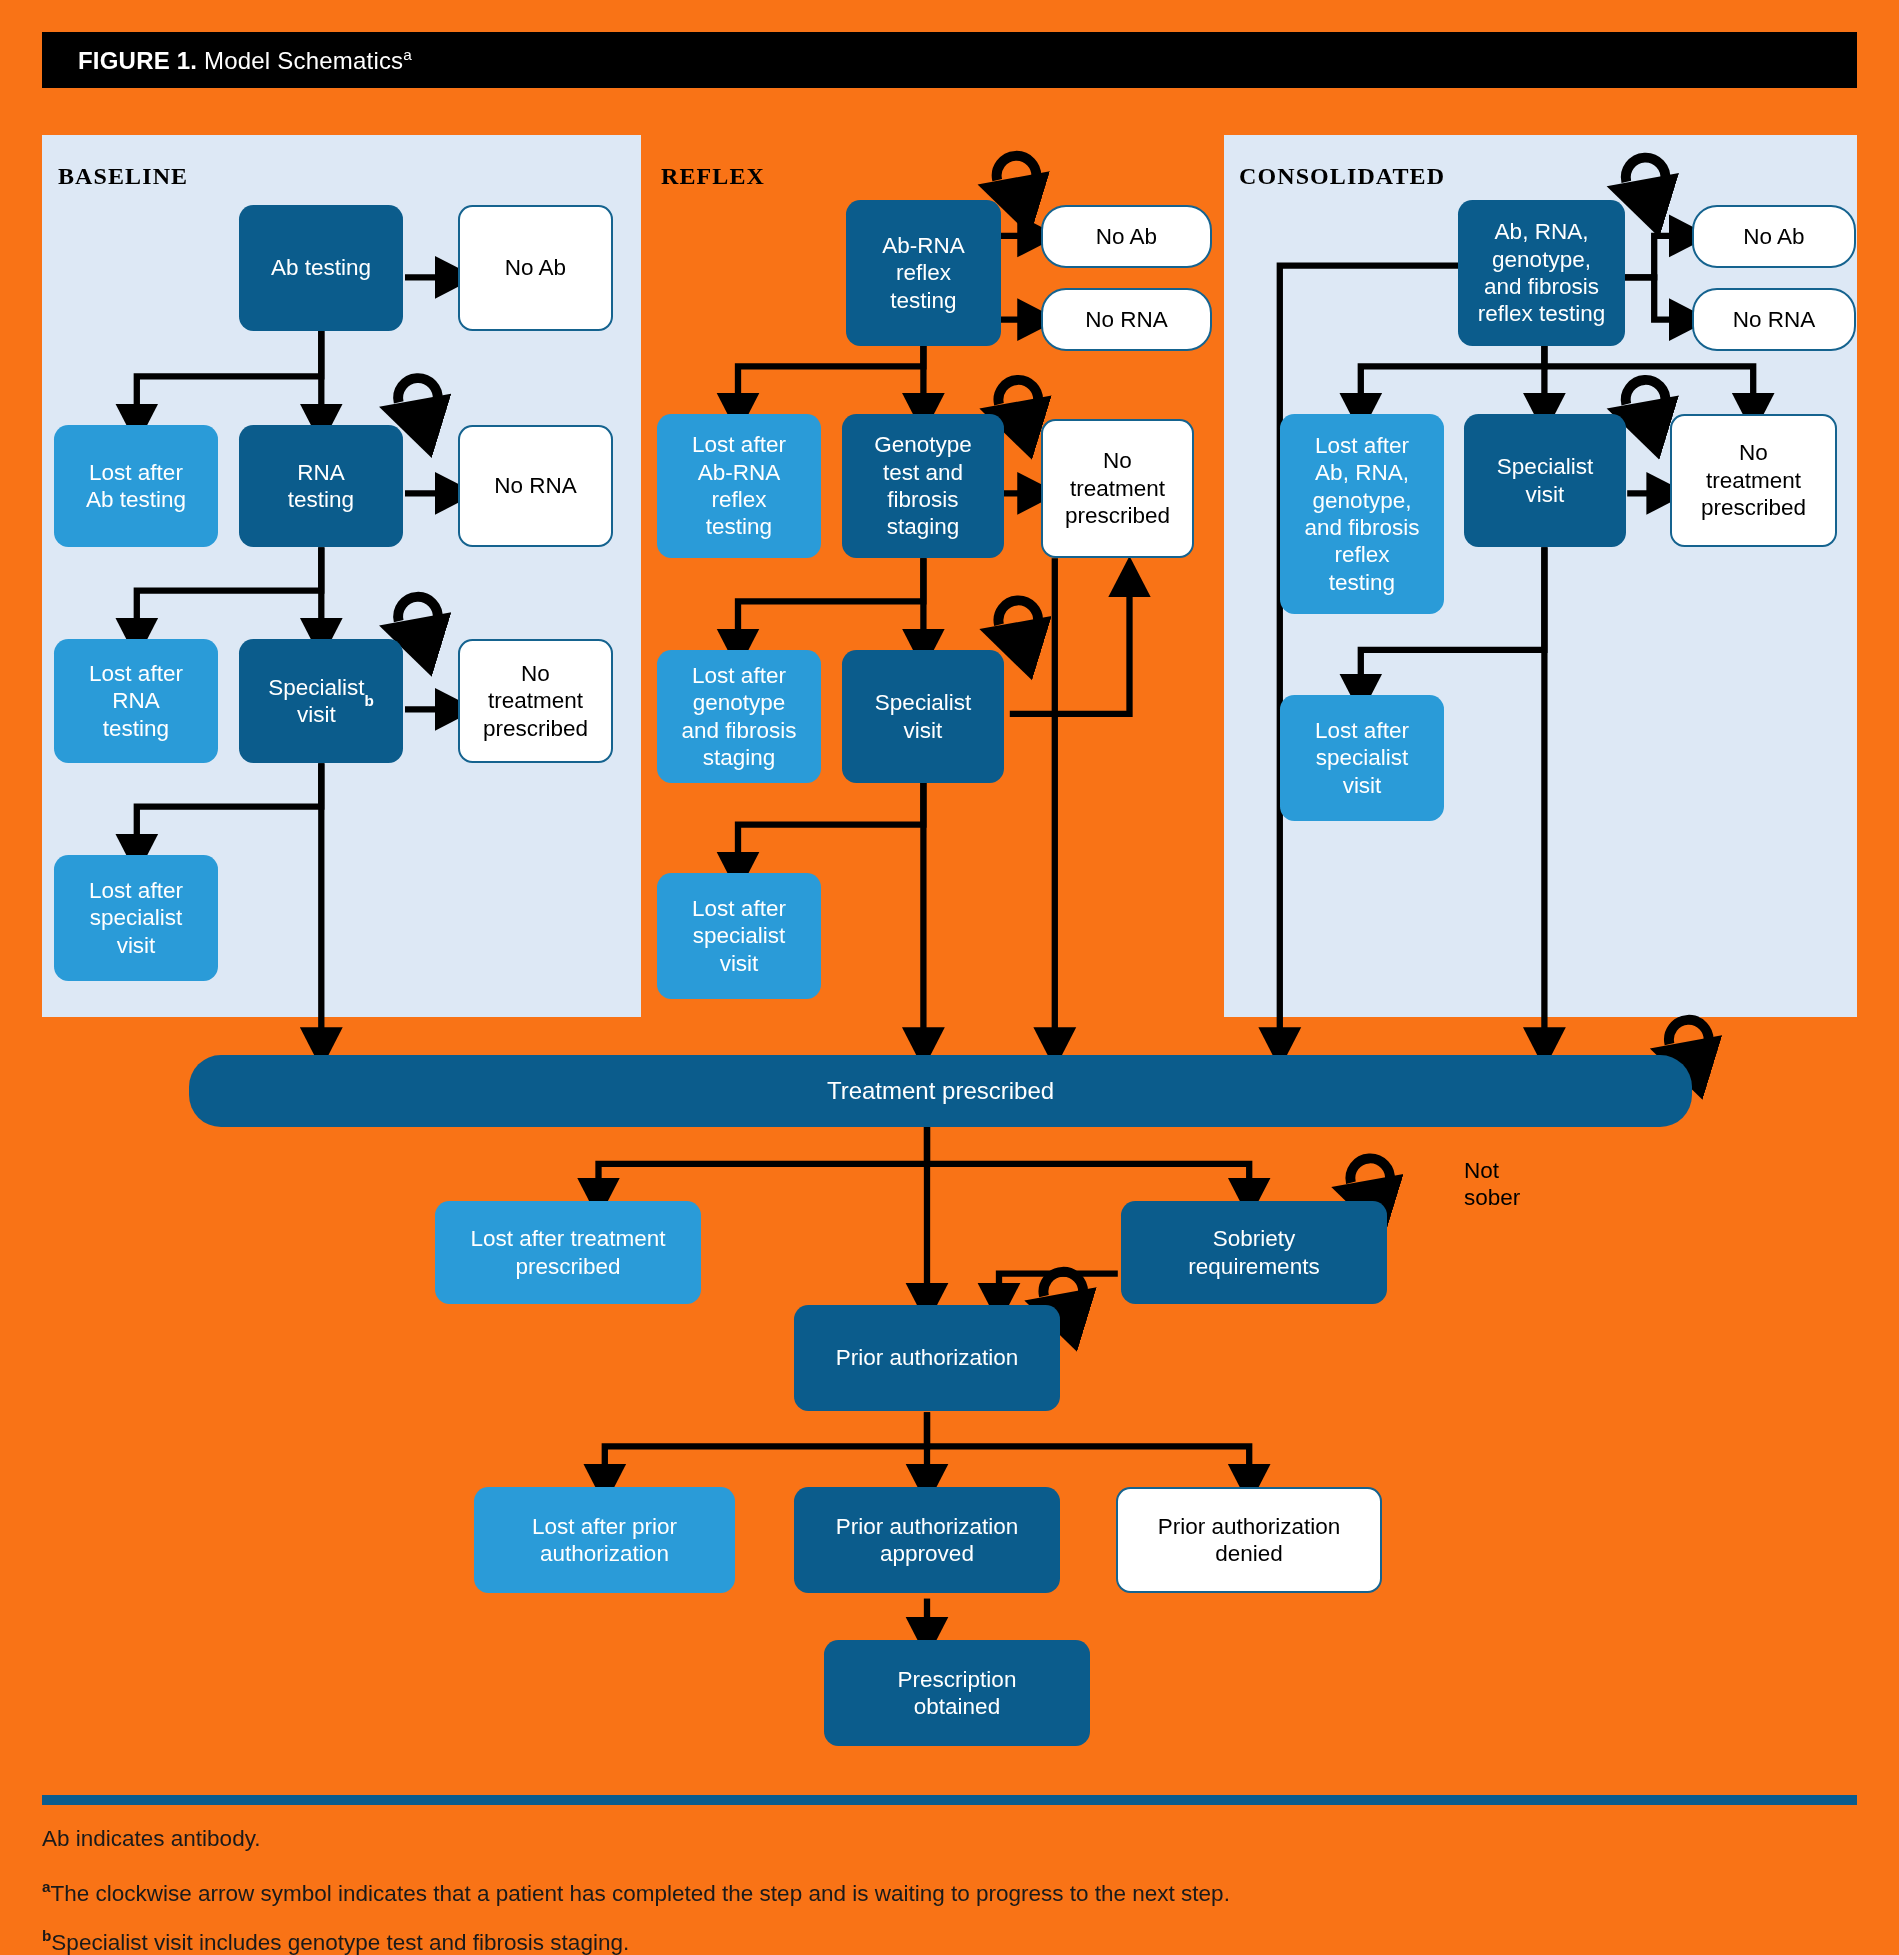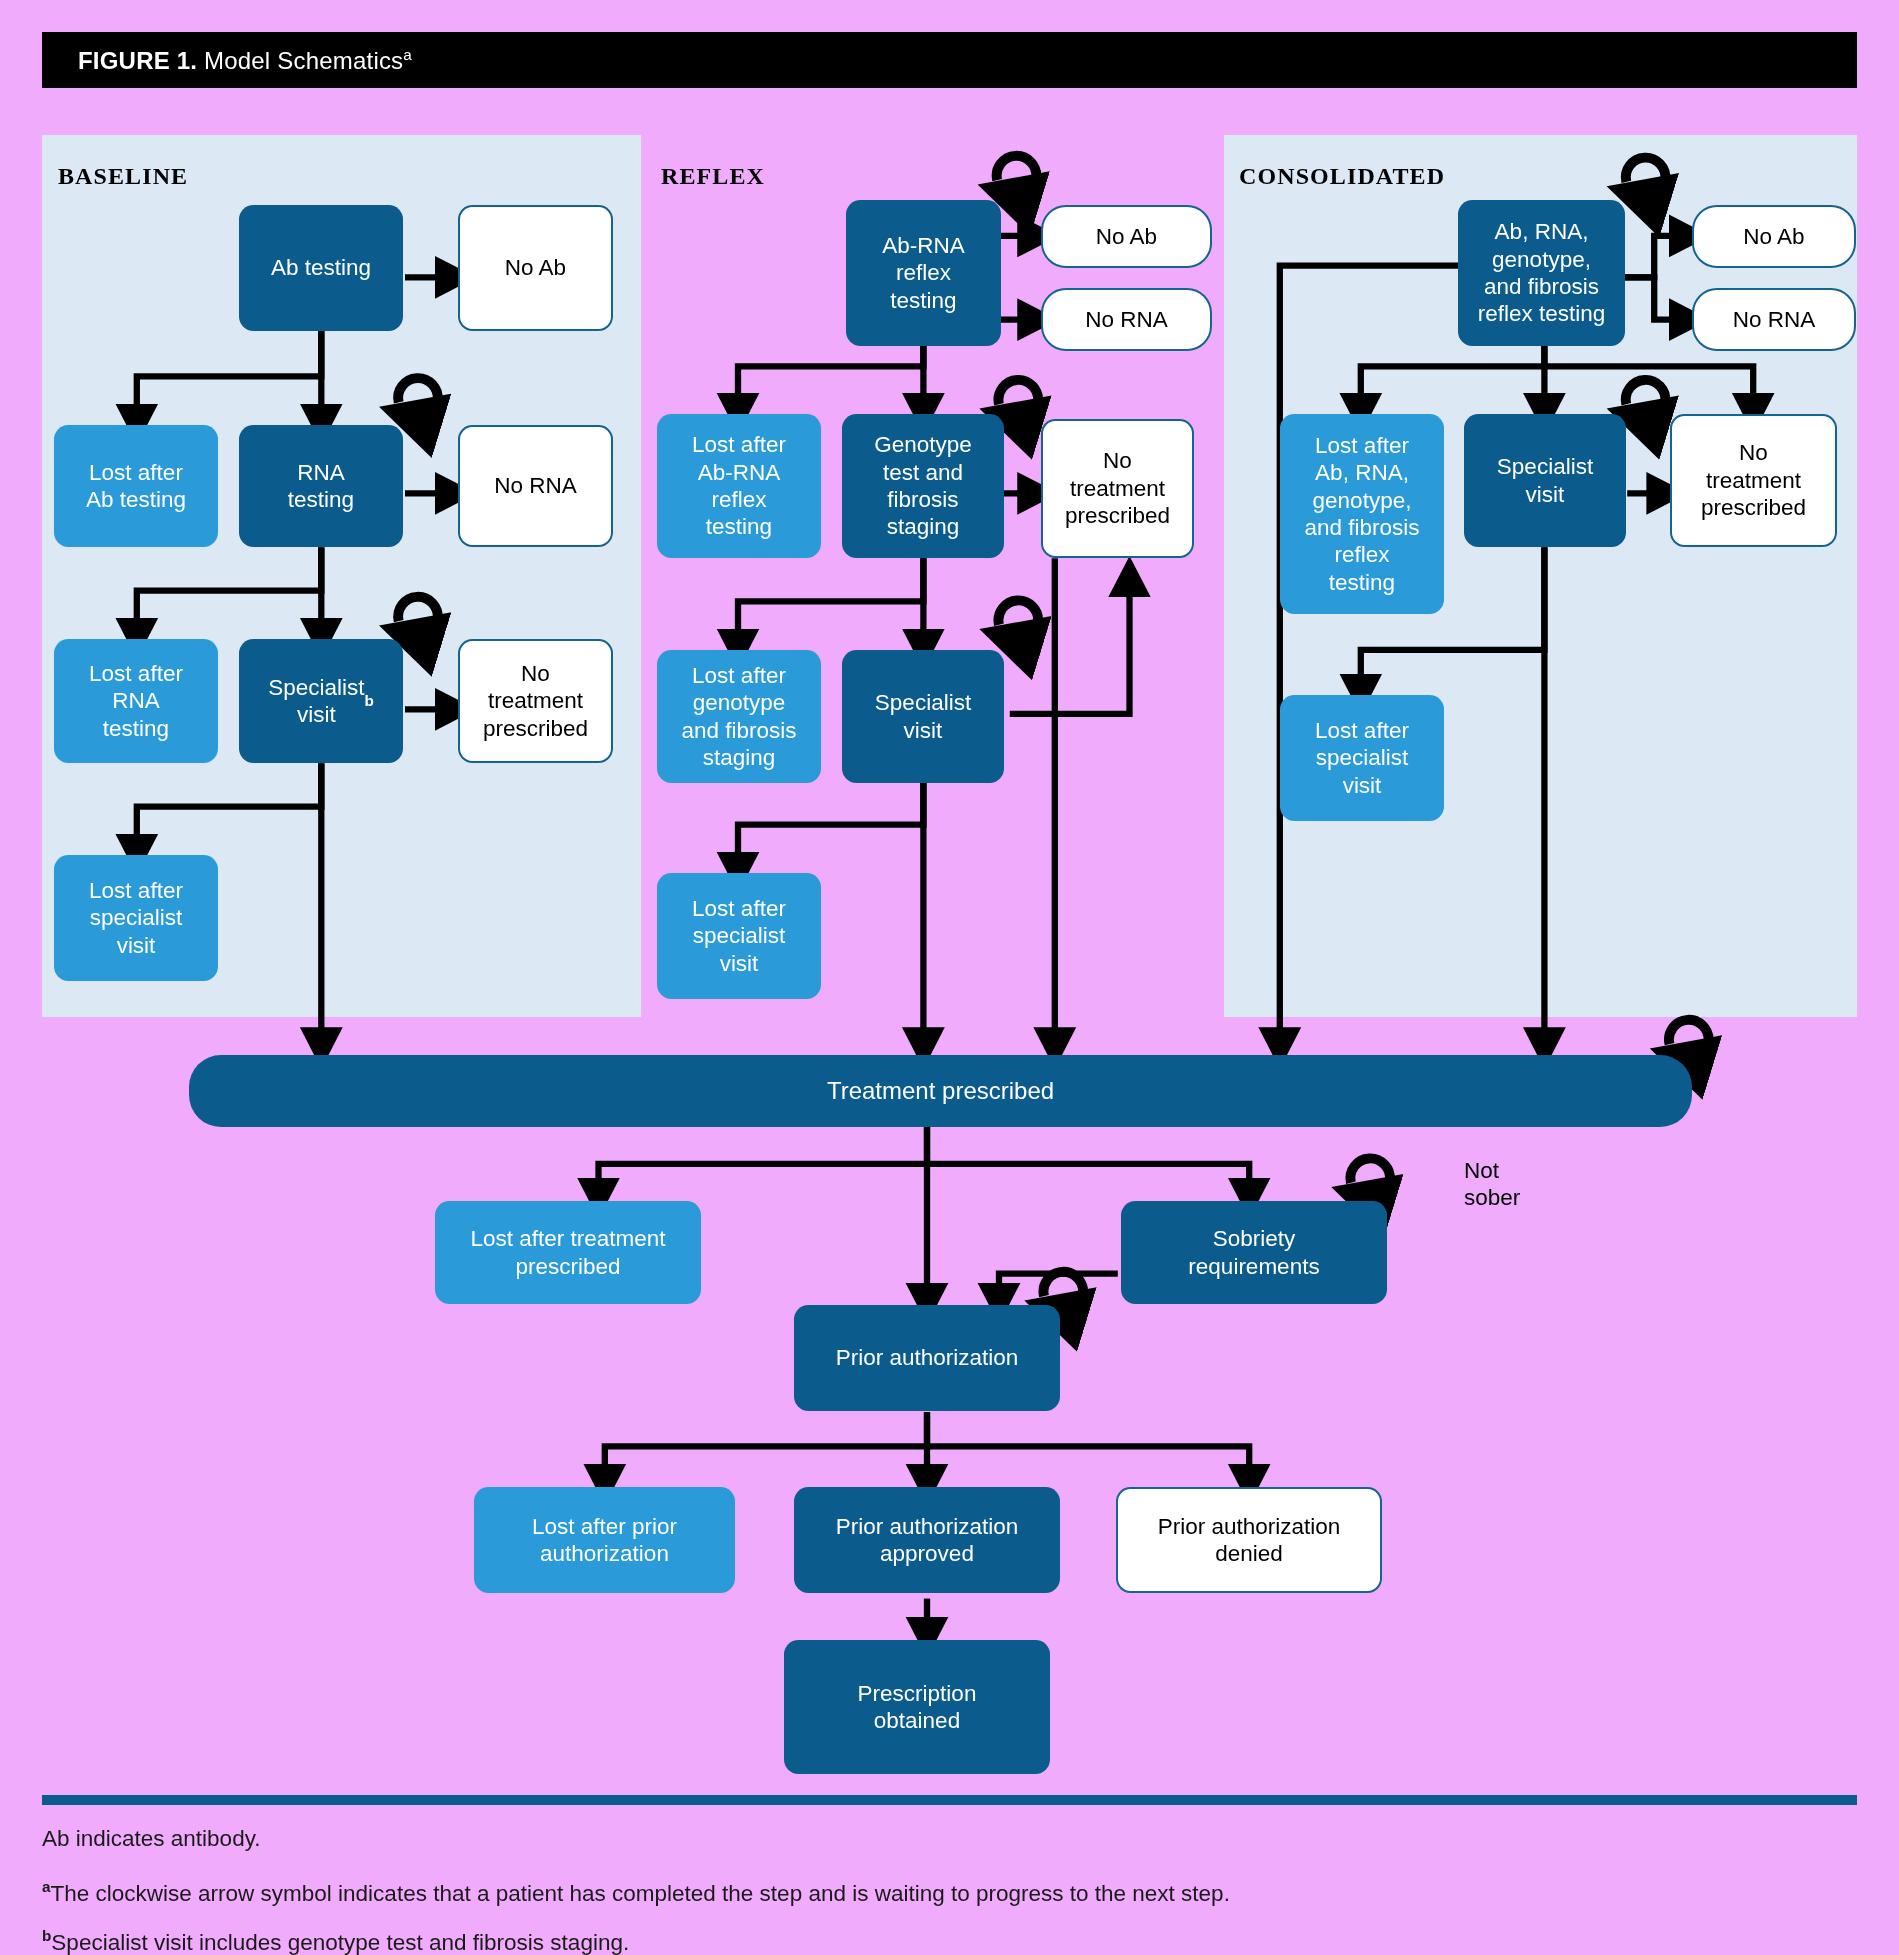--- a/index.html
+++ b/index.html
@@ -3,21 +3,21 @@
 <meta charset="utf-8">
 <style>
   * { box-sizing: border-box; }
   html, body { margin:0; padding:0; background:#fff; }
   body { font-family: "Liberation Sans", sans-serif; }
 
   #figure {
     position: relative;
     width: 1899px;
     height: 1956px;
-    background: #f0abfc;
+    background: #f97316;
     overflow: hidden;
   }
 
   
   #title-bar {
     position:absolute; left:42px; top:32px; width:1815px; height:56px;
     background:#000000;
     display:flex; align-items:center;
   }
   #title-text {
@@ -292,21 +292,21 @@
 sober</div>
 
   <div class="node dark" style="left:794px; top:1305px; width:266px; height:106px;">Prior authorization</div>
 
   <div class="node light" style="left: 474px; top: 1487px; width: 261px; height: 106px; white-space: pre-line;">Lost after prior
 authorization</div>
   <div class="node dark" style="left: 794px; top: 1487px; width: 266px; height: 106px; white-space: pre-line;">Prior authorization
 approved</div>
   <div class="node open" style="left: 1116px; top: 1487px; width: 266px; height: 106px; white-space: pre-line;">Prior authorization
 denied</div>
-  <div class="node dark" style="left: 784px; top: 1640px; width: 266px; height: 134px; white-space: pre-line;">Prescription
+  <div class="node dark" style="left: 824px; top: 1640px; width: 266px; height: 106px; white-space: pre-line;">Prescription
 obtained</div>
 
   <div id="footer-rule"></div>
   <div class="foot" style="top:1826px;">Ab indicates antibody.</div>
   <div class="foot" style="top:1927px;">
     <span class="sup">b</span><span>Specialist visit includes genotype test and fibrosis staging.</span>
   </div>
   <div class="foot" style="top:1878px;">
     <span class="sup">a</span><span>The clockwise arrow symbol indicates that a patient has completed the step and is waiting to progress to the next step.</span>
   </div>

